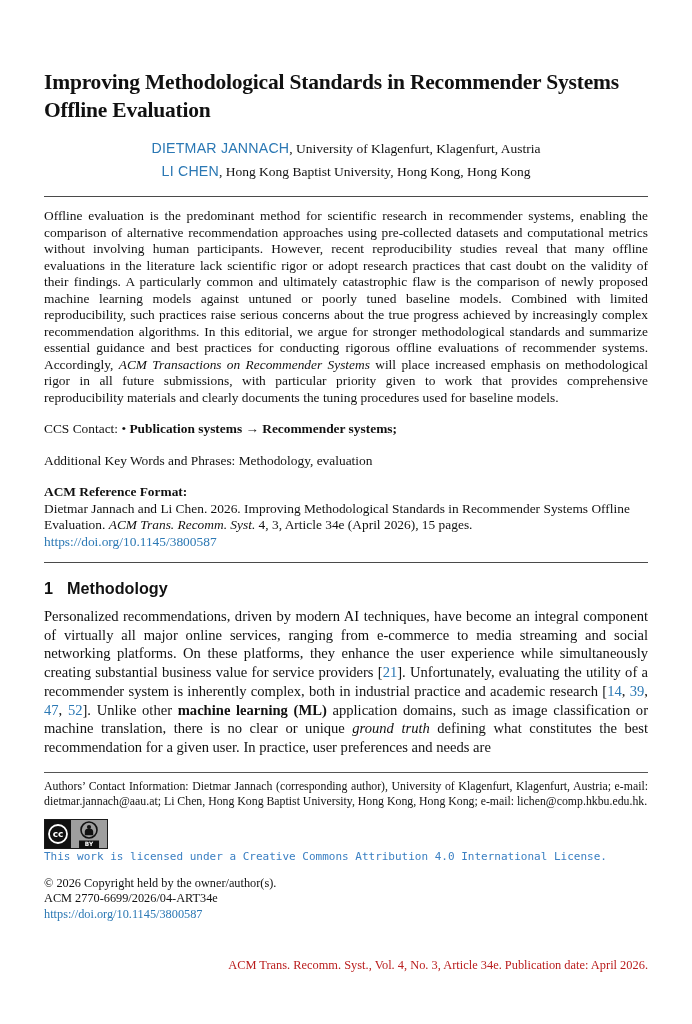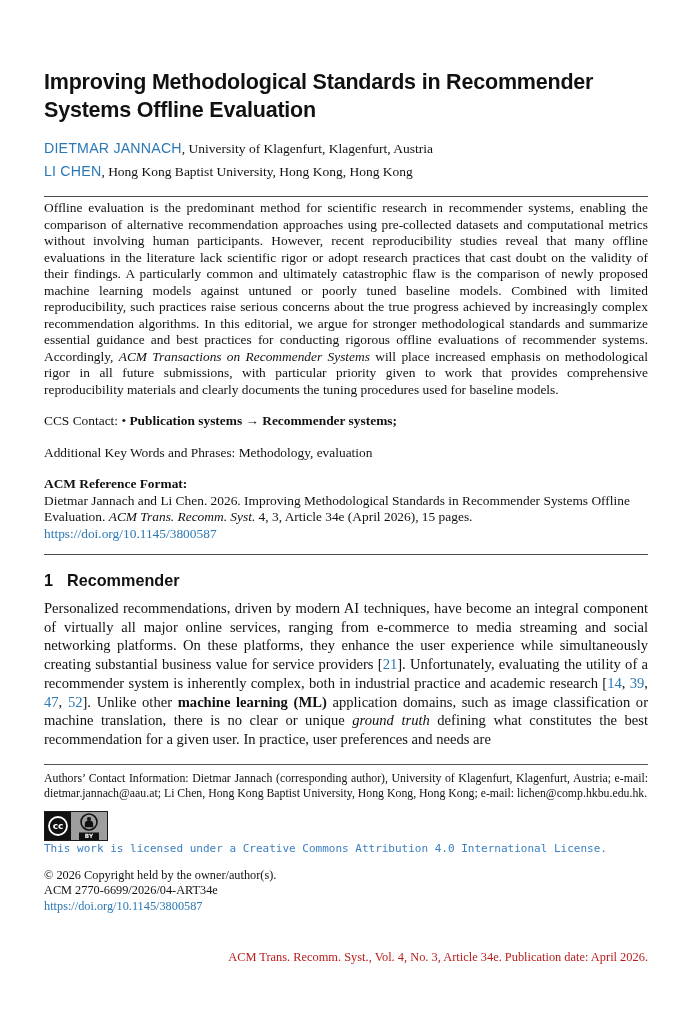--- a/index.html
+++ b/index.html
@@ -12,45 +12,45 @@
     position: relative;
   }
   .page {
     width: 692px; height: 1024px;
     padding: 0 44px;
     overflow: hidden;
   }
   
   .title {
     margin-top: 68px;
-    font-family: Liberation Sans, sans-serif;
+    font-family: Liberation Serif, serif;
     font-size: 21.5px;
     line-height: 28px;
     font-weight: 700;
     letter-spacing: -0.2px;
     color: #111111;
   }
   .authors { margin-top: 13px; }
-  .author-line { font-size: 13.5px; line-height: 22px; }
+  .author-line { font-size: 13.5px; line-height: 22px; text-align: center; }
   .author-name {
     font-family: "Liberation Sans", sans-serif;
     font-size: 14.2px;
     color: #2b78b4;
     letter-spacing: 0.2px;
     cursor: pointer;
   }
   .affil { font-size: 13.5px; color: #111111; }
   
   .rule { border: none; border-top: 1.6px solid #4a4a4a; }
   .rule-top { margin-top: 13px; }
   .rule-mid { margin-top: 12px; }
   .rule-foot { border-top: 1px solid #555555; margin-top: 15px; }
   
   .abstract {
-    margin-top: 3px;
+    margin-top: 11px;
     font-size: 13.4px;
     line-height: 16.5px;
     text-align: justify;
   }
   .ccs, .keywords { margin-top: 15px; font-size: 13.4px; line-height: 16.5px; }
   .refformat { margin-top: 15px; font-size: 13.4px; line-height: 16.5px; }
   .ref-head { font-weight: 700; }
   
   .section {
     margin-top: 16px;
@@ -120,21 +120,21 @@
 
   <p class="keywords">Additional Key Words and Phrases: Methodology, evaluation</p>
 
   <div class="refformat">
     <p class="ref-head">ACM Reference Format:</p>
     <p class="ref-body"><span>Dietmar Jannach and Li Chen. 2026. Improving Methodological Standards in Recommender Systems Offline Evaluation. </span><span class="seg-i">ACM Trans. Recomm. Syst.</span><span> 4, 3, Article 34e (April 2026), 15 pages. </span><span class="seg-l">https://doi.org/10.1145/3800587</span></p>
   </div>
 
   <hr class="rule rule-mid">
 
-  <h2 class="section"><span class="sec-num">1</span><span>Recommender</span></h2>
+  <h2 class="section"><span class="sec-num">1</span><span>Methodology</span></h2>
 
   <p class="body-par"><span>Personalized recommendations, driven by modern AI techniques, have become an integral component of virtually all major online services, ranging from e-commerce to media streaming and social networking platforms. On these platforms, they enhance the user experience while simultaneously creating substantial business value for service providers [</span><span class="seg-l">21</span><span>]. Unfortunately, evaluating the utility of a recommender system is inherently complex, both in industrial practice and academic research [</span><span class="seg-l">14</span><span>, </span><span class="seg-l">39</span><span>, </span><span class="seg-l">47</span><span>, </span><span class="seg-l">52</span><span>]. Unlike other </span><span class="seg-b">machine learning (ML)</span><span> application domains, such as image classification or machine translation, there is no clear or unique </span><span class="seg-i">ground truth</span><span> defining what constitutes the best recommendation for a given user. In practice, user preferences and needs are</span></p>
 
   <div class="footnote-block">
     <hr class="rule rule-foot">
     <p class="footnote"><span>Authors’ Contact Information: Dietmar Jannach (corresponding author), University of Klagenfurt, Klagenfurt, Austria; e-mail: dietmar.jannach@aau.at; Li Chen, Hong Kong Baptist University, Hong Kong, Hong Kong; e-mail: lichen@comp.hkbu.edu.hk.</span></p>
 
     <div class="cc-badge">
       <svg width="64" height="30" viewBox="0 0 64 30" xmlns="http://www.w3.org/2000/svg">
         <rect x="0.5" y="0.5" width="63" height="29" fill="#9e9e9e" stroke="#1a1a1a"></rect>

